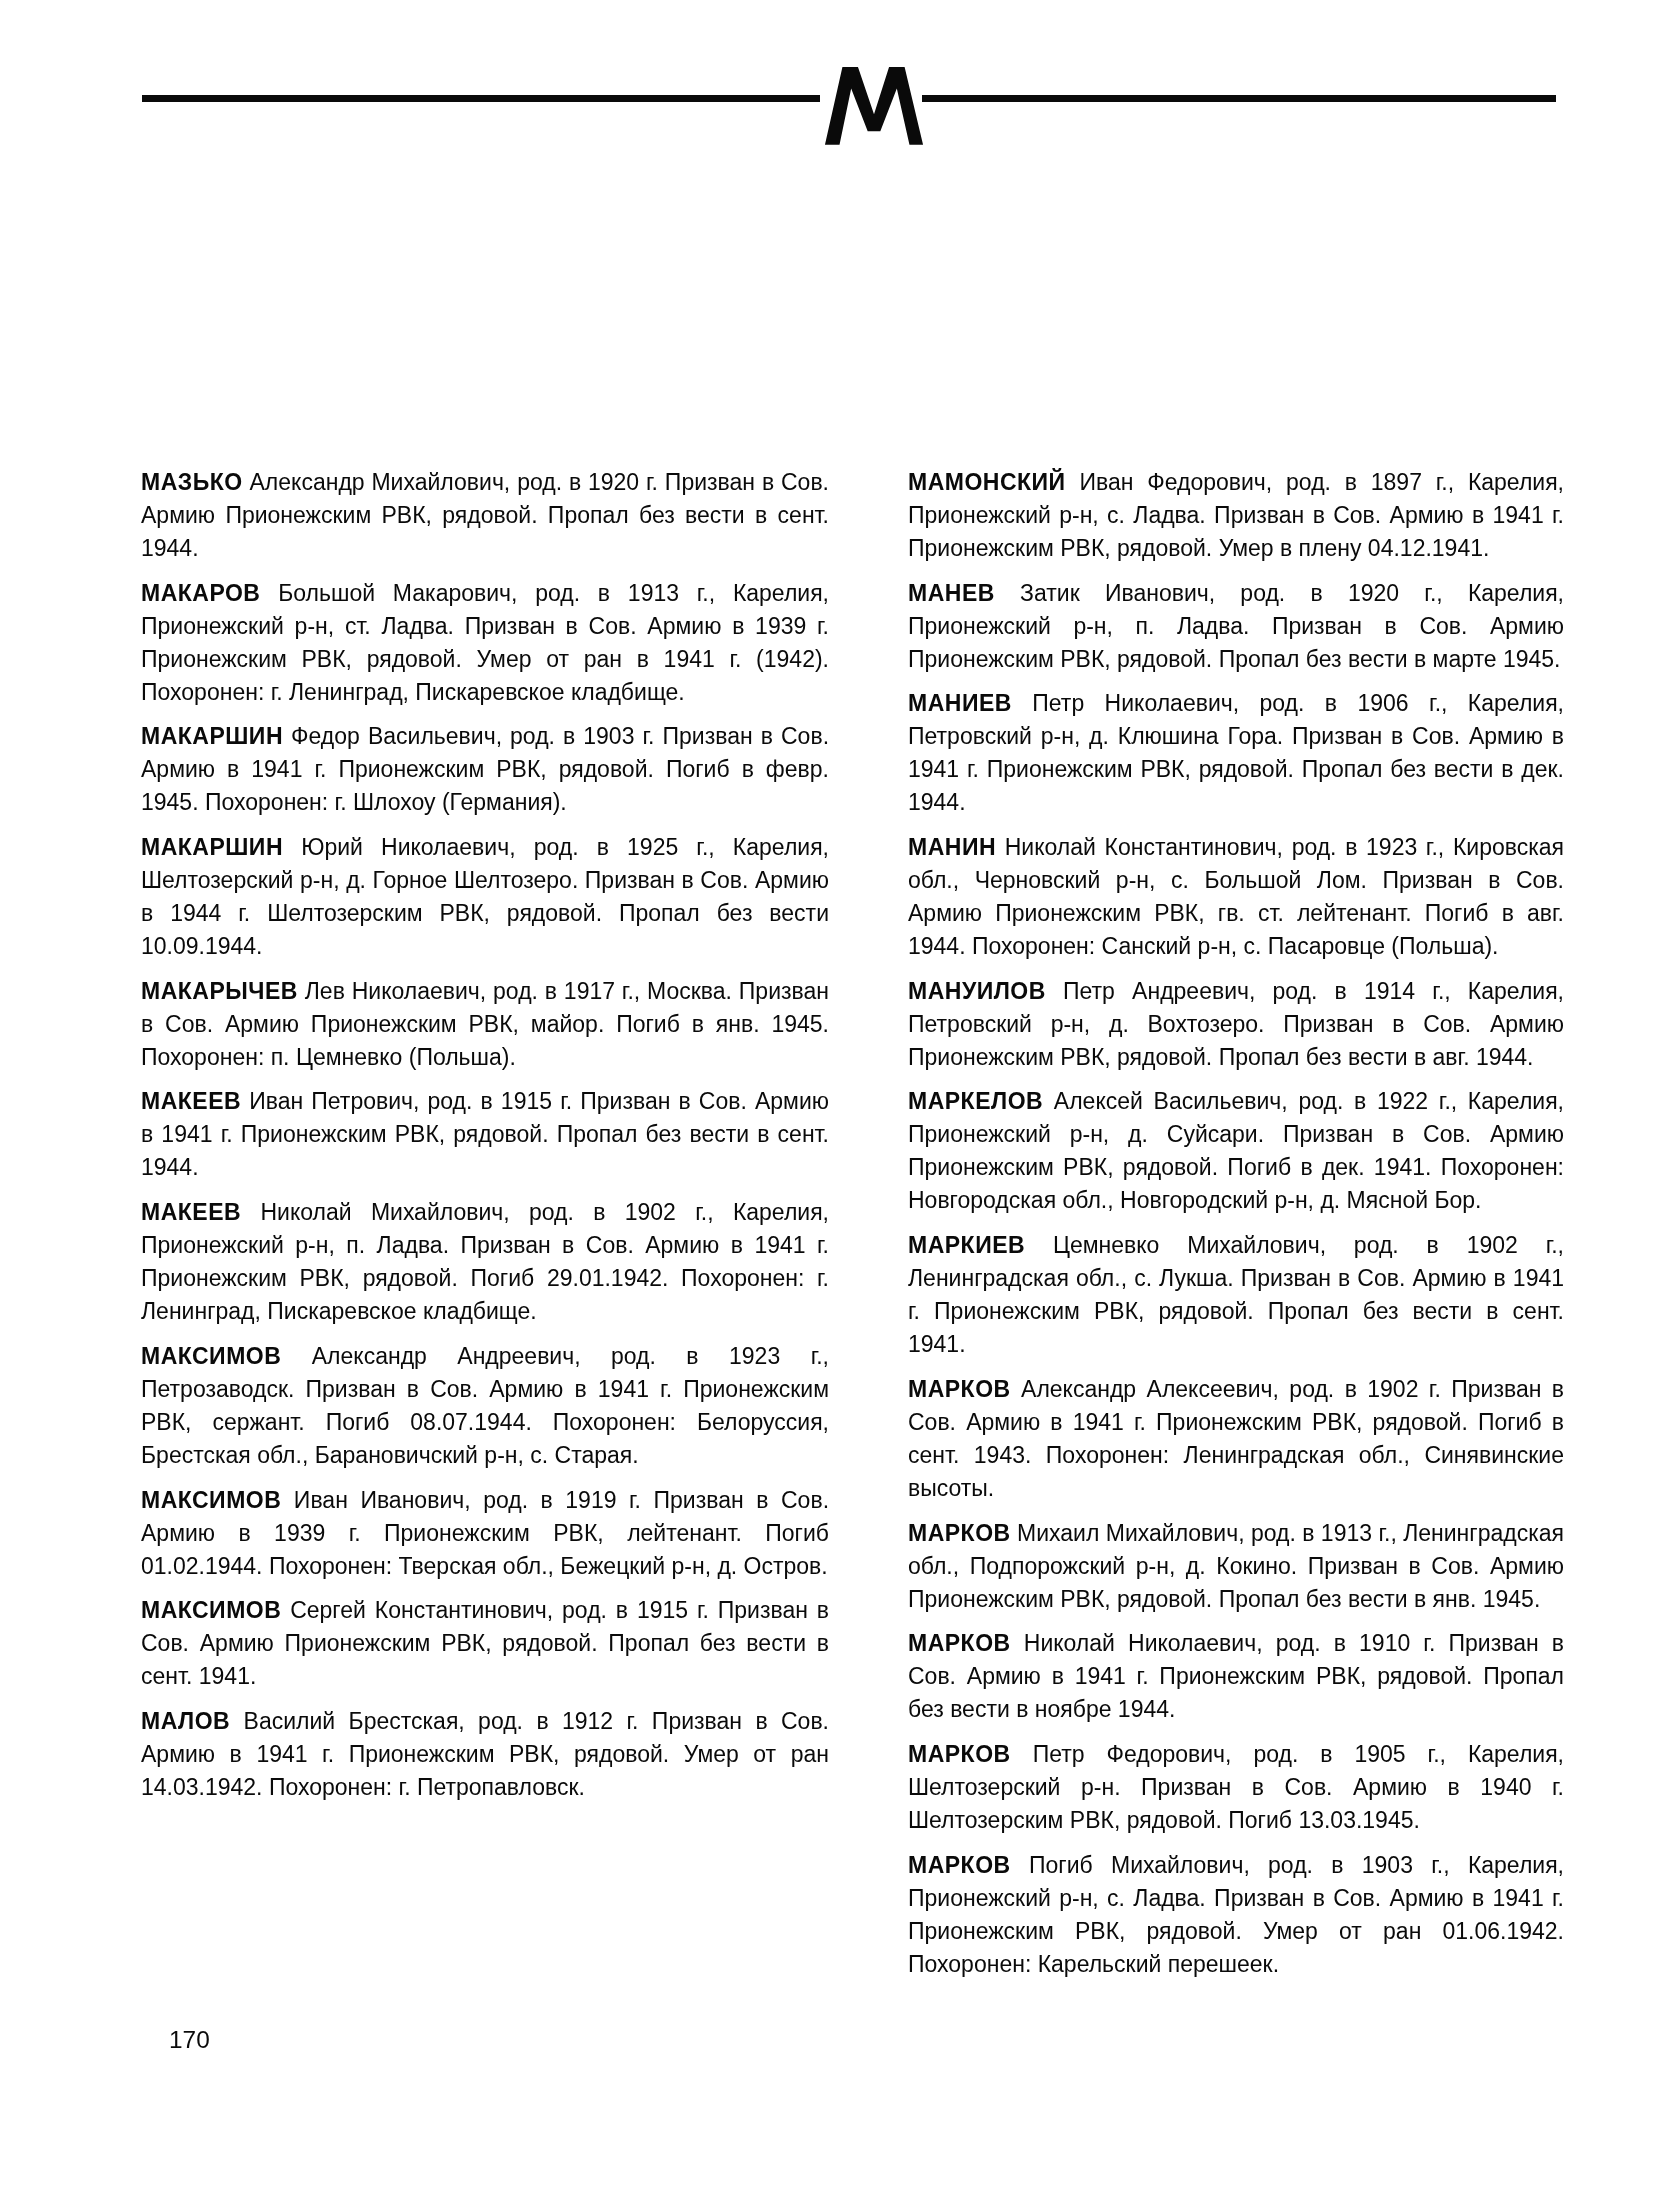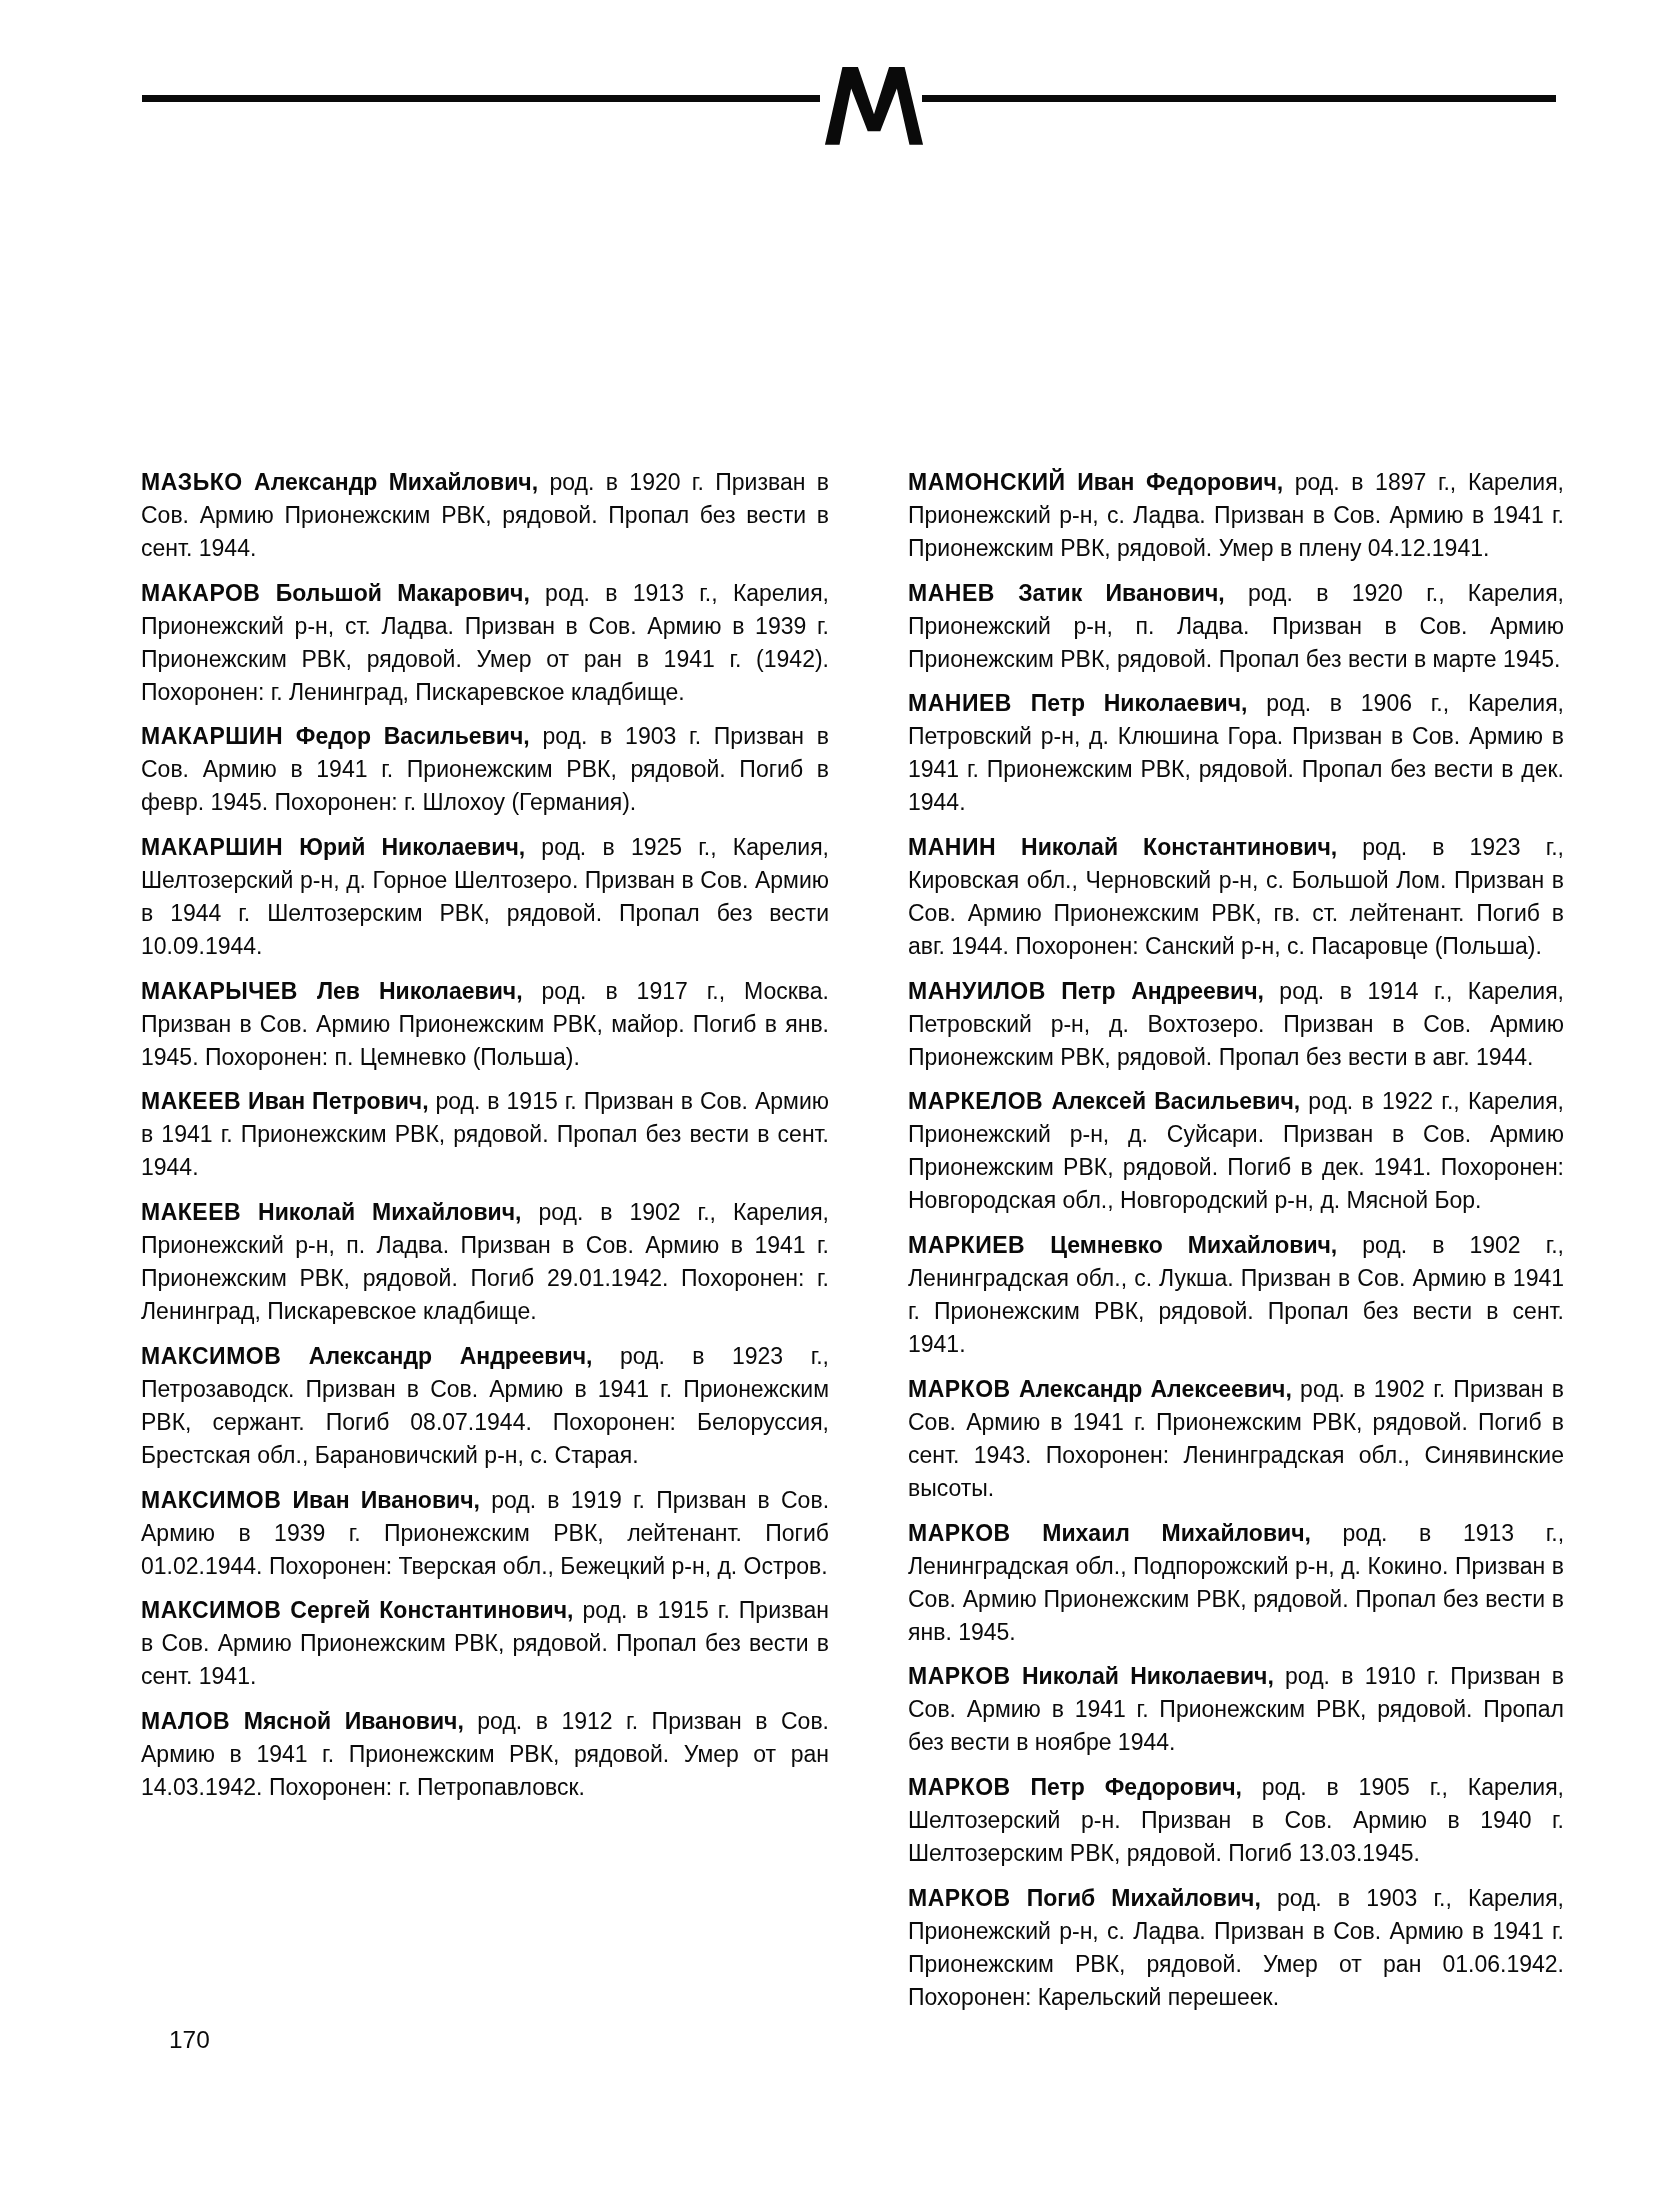--- a/index.html
+++ b/index.html
@@ -42,21 +42,21 @@
     line-height: 33px;
     text-align: justify;
     margin: 0 0 11.7px 0;
     hyphens: manual;
   }
   .entry .surname {
     font-weight: bold;
     letter-spacing: 0.5px;
   }
   .entry .given {
-    font-weight: bold;
+    font-weight: normal;
   }
   .page-number {
     position: absolute;
     left: 141px;
     top: 2025px;
     font-size: 24.4px;
     line-height: 29px;
     margin-left: 28px;
   }
 </style>
@@ -76,21 +76,21 @@
   <p class="entry"><span class="surname">МАЗЬКО</span> <span class="given">Александр Михайлович,</span><span> род. в 1920 г. Призван в Сов. Армию Прионежским РВК, рядовой. Пропал без вести в сент. 1944.</span></p>
   <p class="entry"><span class="surname">МАКАРОВ</span> <span class="given">Большой Макарович,</span><span> род. в 1913 г., Карелия, Прионежский р-н, ст. Ладва. Призван в Сов. Армию в 1939 г. Прионежским РВК, рядовой. Умер от ран в 1941 г. (1942). Похоронен: г. Ленинград, Пискаревское кладбище.</span></p>
   <p class="entry"><span class="surname">МАКАРШИН</span> <span class="given">Федор Васильевич,</span><span> род. в 1903 г. Призван в Сов. Армию в 1941 г. Прионежским РВК, рядовой. Погиб в февр. 1945. Похоронен: г. Шлохоу (Германия).</span></p>
   <p class="entry"><span class="surname">МАКАРШИН</span> <span class="given">Юрий Николаевич,</span><span> род. в 1925 г., Карелия, Шелтозерский р-н, д. Горное Шелтозеро. Призван в Сов. Армию в 1944 г. Шелтозерским РВК, рядовой. Пропал без вести 10.09.1944.</span></p>
   <p class="entry"><span class="surname">МАКАРЫЧЕВ</span> <span class="given">Лев Николаевич,</span><span> род. в 1917 г., Москва. Призван в Сов. Армию Прионежским РВК, майор. Погиб в янв. 1945. Похоронен: п. Цемневко (Польша).</span></p>
   <p class="entry"><span class="surname">МАКЕЕВ</span> <span class="given">Иван Петрович,</span><span> род. в 1915 г. Призван в Сов. Армию в 1941 г. Прионежским РВК, рядовой. Пропал без вести в сент. 1944.</span></p>
   <p class="entry"><span class="surname">МАКЕЕВ</span> <span class="given">Николай Михайлович,</span><span> род. в 1902 г., Карелия, Прионежский р-н, п. Ладва. Призван в Сов. Армию в 1941 г. Прионежским РВК, рядовой. Погиб 29.01.1942. Похоронен: г. Ленинград, Пискаревское кладбище.</span></p>
   <p class="entry"><span class="surname">МАКСИМОВ</span> <span class="given">Александр Андреевич,</span><span> род. в 1923 г., Петрозаводск. Призван в Сов. Армию в 1941 г. Прионежским РВК, сержант. Погиб 08.07.1944. Похоронен: Белоруссия, Брестская обл., Барановичский р-н, с. Старая.</span></p>
   <p class="entry"><span class="surname">МАКСИМОВ</span> <span class="given">Иван Иванович,</span><span> род. в 1919 г. Призван в Сов. Армию в 1939 г. Прионежским РВК, лейтенант. Погиб 01.02.1944. Похоронен: Тверская обл., Бежецкий р-н, д. Остров.</span></p>
   <p class="entry"><span class="surname">МАКСИМОВ</span> <span class="given">Сергей Константинович,</span><span> род. в 1915 г. Призван в Сов. Армию Прионежским РВК, рядовой. Пропал без вести в сент. 1941.</span></p>
-  <p class="entry"><span class="surname">МАЛОВ</span> <span class="given">Мясной Иванович,</span><span> род. в 1912 г. Призван в Сов. Армию в 1941 г. Прионежским РВК, рядовой. Умер от ран 14.03.1942. Похоронен: г. Петропавловск.</span></p>
+  <p class="entry"><span class="surname">МАЛОВ</span> <span class="given">Василий Брестская,</span><span> род. в 1912 г. Призван в Сов. Армию в 1941 г. Прионежским РВК, рядовой. Умер от ран 14.03.1942. Похоронен: г. Петропавловск.</span></p>
 </div>
 
 <div class="column right">
   <p class="entry"><span class="surname">МАМОНСКИЙ</span> <span class="given">Иван Федорович,</span><span> род. в 1897 г., Карелия, Прионежский р-н, с. Ладва. Призван в Сов. Армию в 1941 г. Прионежским РВК, рядовой. Умер в плену 04.12.1941.</span></p>
   <p class="entry"><span class="surname">МАНЕВ</span> <span class="given">Затик Иванович,</span><span> род. в 1920 г., Карелия, Прионежский р-н, п. Ладва. Призван в Сов. Армию Прионежским РВК, рядовой. Пропал без вести в марте 1945.</span></p>
   <p class="entry"><span class="surname">МАНИЕВ</span> <span class="given">Петр Николаевич,</span><span> род. в 1906 г., Карелия, Петровский р-н, д. Клюшина Гора. Призван в Сов. Армию в 1941 г. Прионежским РВК, рядовой. Пропал без вести в дек. 1944.</span></p>
   <p class="entry"><span class="surname">МАНИН</span> <span class="given">Николай Константинович,</span><span> род. в 1923 г., Кировская обл., Черновский р-н, с. Большой Лом. Призван в Сов. Армию Прионежским РВК, гв. ст. лейтенант. Погиб в авг. 1944. Похоронен: Санский р-н, с. Пасаровце (Польша).</span></p>
   <p class="entry"><span class="surname">МАНУИЛОВ</span> <span class="given">Петр Андреевич,</span><span> род. в 1914 г., Карелия, Петровский р-н, д. Вохтозеро. Призван в Сов. Армию Прионежским РВК, рядовой. Пропал без вести в авг. 1944.</span></p>
   <p class="entry"><span class="surname">МАРКЕЛОВ</span> <span class="given">Алексей Васильевич,</span><span> род. в 1922 г., Карелия, Прионежский р-н, д. Суйсари. Призван в Сов. Армию Прионежским РВК, рядовой. Погиб в дек. 1941. Похоронен: Новгородская обл., Новгородский р-н, д. Мясной Бор.</span></p>
   <p class="entry"><span class="surname">МАРКИЕВ</span> <span class="given">Цемневко Михайлович,</span><span> род. в 1902 г., Ленинградская обл., с. Лукша. Призван в Сов. Армию в 1941 г. Прионежским РВК, рядовой. Пропал без вести в сент. 1941.</span></p>

